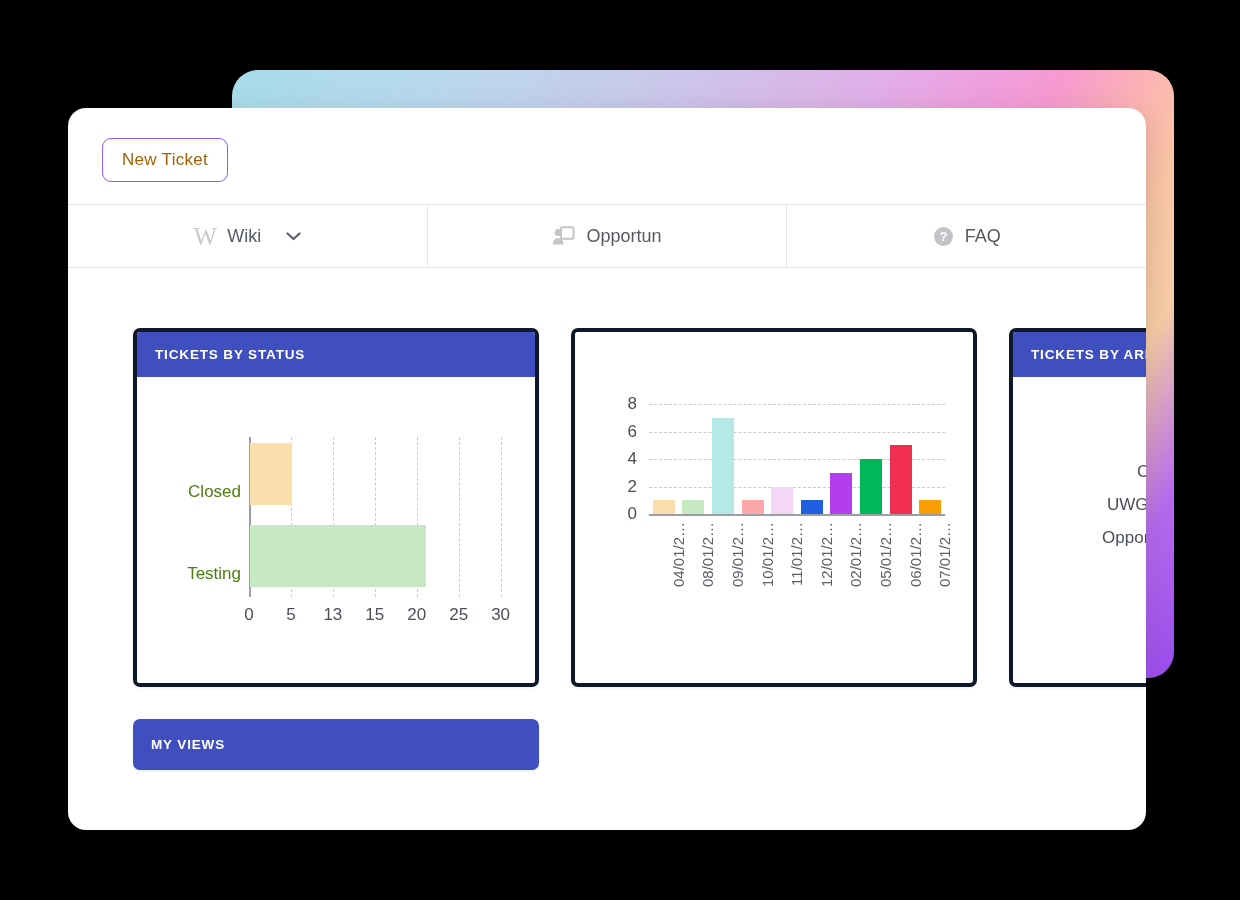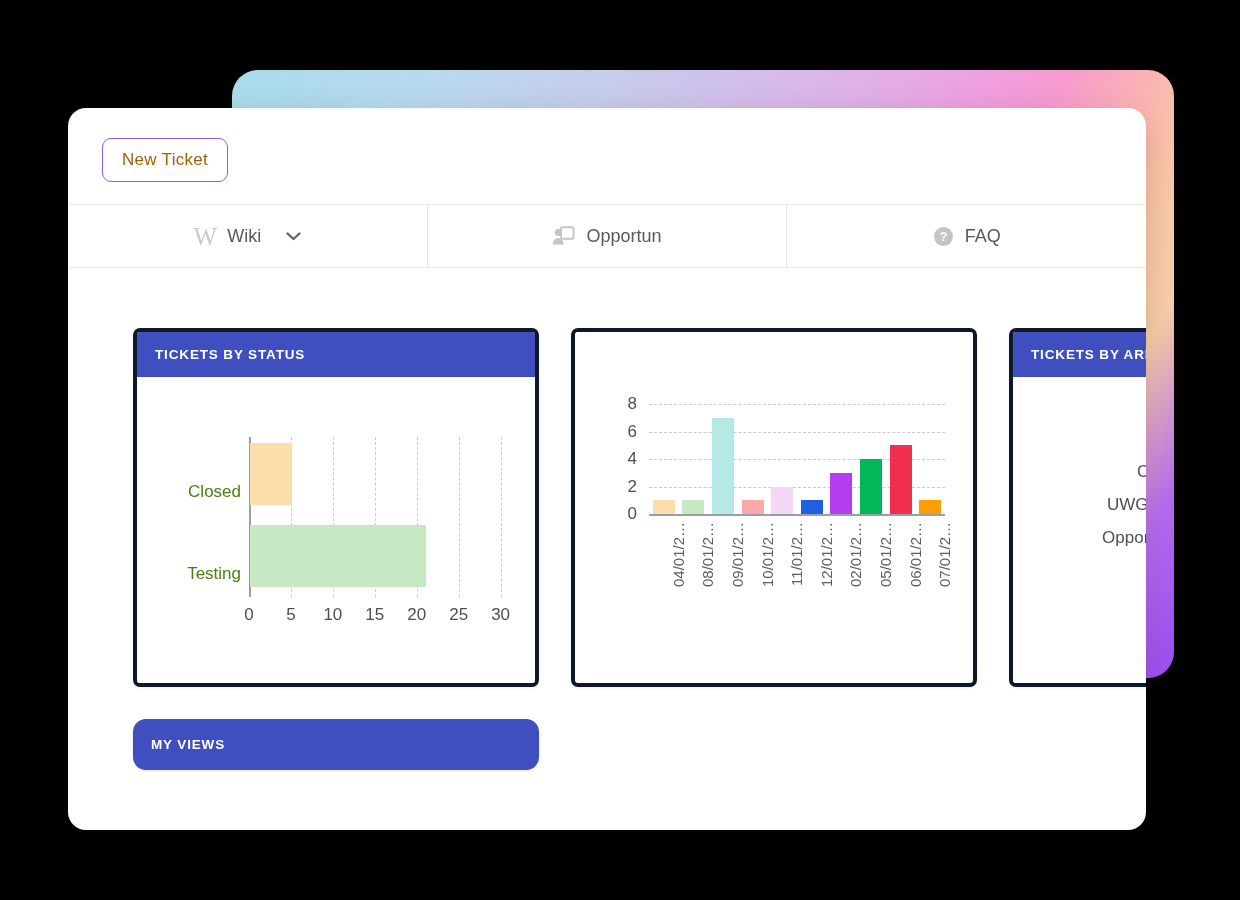--- a/index.html
+++ b/index.html
@@ -190,21 +190,21 @@
   .area-labels {
     position: absolute; left: 0; top: 78px; width: 160px;
     text-align: right; font-size: 17px; color: #4a4f57;
   }
   .area-labels div { height: 33px; line-height: 33px; }
 
   
   .myviews {
     margin-top: 32px;
     width: 406px;
-    border-radius: 13px;
+    border-radius: 7px;
     background: #3f4fbf;
     color: #fff;
     font-size: 13.5px;
     font-weight: bold;
     letter-spacing: .85px;
     padding: 18px 18px;
     box-shadow: 0 1px 3px rgba(0,0,0,.1);
   }
 </style>
 </head>
@@ -278,21 +278,21 @@
                     <div class="hgridline" style="left: 209.677px;"></div>
                     <div class="hgridline" style="left: 251.613px;"></div>
                   </div>
                 <div class="haxis"></div>
                 <div class="hbar" id="hbar0" style="left: 1px; top: 6px; width: 41.9355px; background: rgb(252, 222, 172);"></div>
                 <div class="hbar" id="hbar1" style="left: 1px; top: 88px; width: 176.129px; background: rgb(198, 232, 194);"></div>
               </div>
               <div class="hticks" id="h-ticks">
                   <span class="htick" style="left: 0px;">0</span>
                   <span class="htick" style="left: 41.9355px;">5</span>
-                  <span class="htick" style="left: 83.871px;">10</span>
+                  <span class="htick" style="left: 83.871px;">13</span>
                   <span class="htick" style="left: 125.806px;">15</span>
                   <span class="htick" style="left: 167.742px;">20</span>
                   <span class="htick" style="left: 209.677px;">25</span>
                   <span class="htick" style="left: 251.613px;">30</span>
                 </div>
             </div>
           </div>
         </div>
 
         <div class="card">

